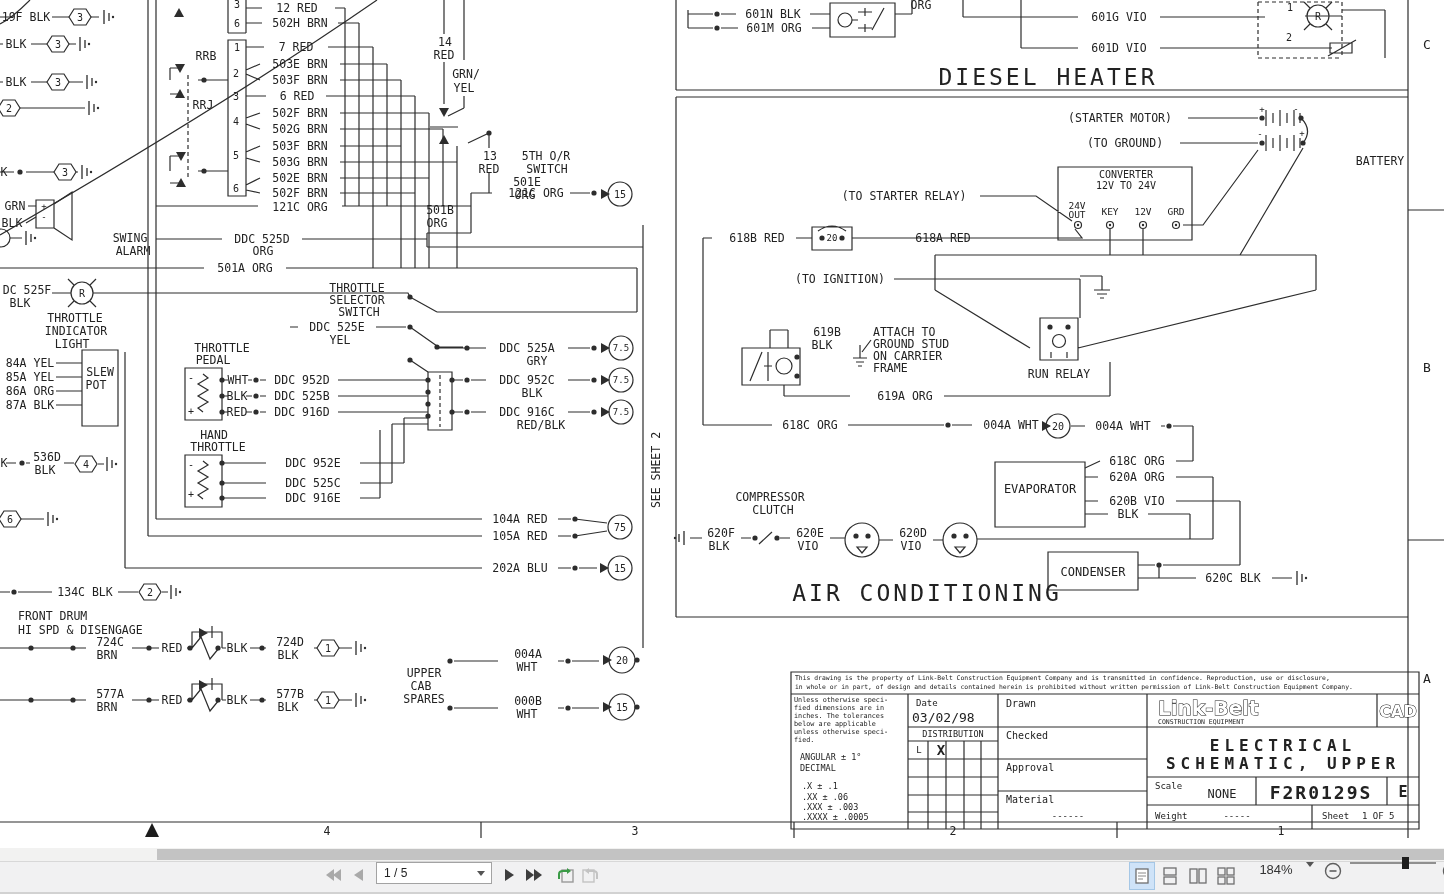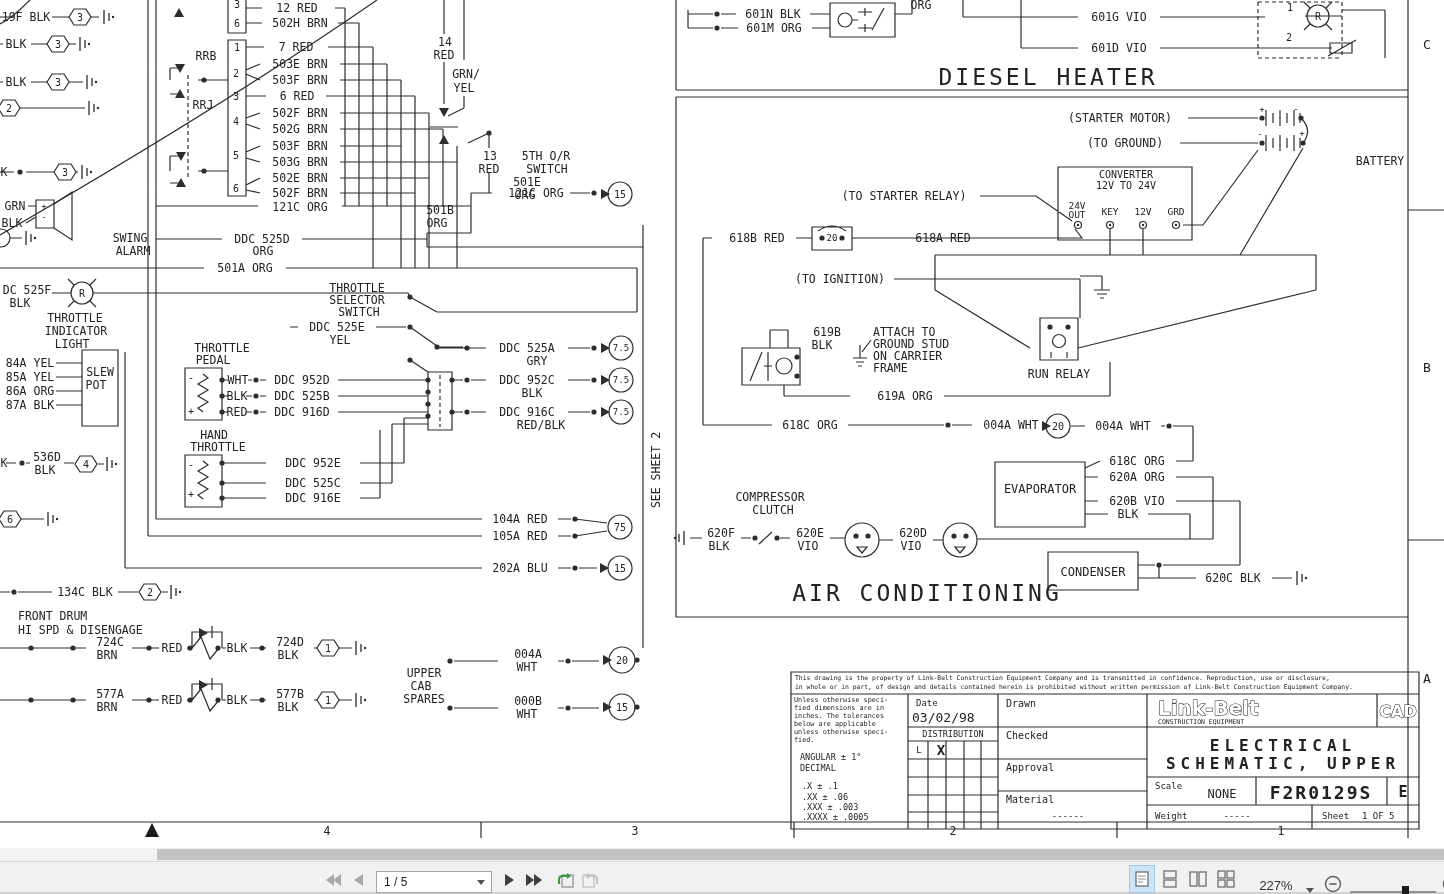--- a/index.html
+++ b/index.html
@@ -9,21 +9,21 @@
   svg text{font-family:"DejaVu Sans Mono", monospace;fill:#222;dominant-baseline:central;}
   svg .logo{fill:#ffffff;stroke:#161616;stroke-width:1;paint-order:stroke;
             font-family:"DejaVu Sans", sans-serif;}
   
   #hscroll{position:absolute;left:0;top:848px;width:1444px;height:13px;background:#f2f2f1;}
   #hthumb{position:absolute;left:157px;top:1px;width:1287px;height:11px;background:#c3c3c3;}
   
   #toolbar{position:absolute;left:0;top:861px;width:1444px;height:33px;background:#f1f1f2;
            border-top:1px solid #d8d8d8;border-bottom:2px solid #d2d2d2;box-sizing:border-box;
            font-family:"Liberation Sans", sans-serif;}
-  .tb{position:absolute;top:0;height:31px;display:flex;align-items:flex-end;}
+  .tb{position:absolute;top:0;height:31px;display:flex;align-items:flex-start;}
   .tbtn{display:flex;align-items:center;justify-content:center;width:22px;height:24px;border:1px solid transparent;}
   .pagebox{display:flex;align-items:center;background:#fff;border:1px solid #a3a3a3;height:20px;width:114px;margin:0 6px;}
   .pagebox input{border:none;outline:none;flex:1;font:12px "Liberation Sans",sans-serif;color:#222;padding:0 0 0 7px;background:transparent;width:80px;}
   .caret{width:0;height:0;border-left:4px solid transparent;border-right:4px solid transparent;border-top:5px solid #555;margin-right:6px;}
   .zoomlabel{font-size:13px;color:#333;margin:0 10px 0 16px;min-width:40px;text-align:center;}
   .laybtn{width:24px;height:26px;display:flex;align-items:center;justify-content:center;border:1px solid transparent;margin:0 1px;}
   .laybtn.active{background:#cfe3f8;border-color:#a5c7e6;}
   .slider-track{width:86px;height:2px;background:#8f8f8f;margin-left:8px;position:relative;}
   .slider-handle{position:absolute;left:52px;top:-5px;width:7px;height:12px;background:#1d1d1d;}
 </style>
@@ -642,21 +642,21 @@
           </svg>
       </div>
       <div class="laybtn">
         <svg width="18" height="18">
             <rect x="1" y="1" width="7" height="7" fill="none" stroke="#6f6f6f" stroke-width="1.3"></rect>
             <rect x="10" y="1" width="7" height="7" fill="none" stroke="#6f6f6f" stroke-width="1.3"></rect>
             <rect x="1" y="10" width="7" height="7" fill="none" stroke="#6f6f6f" stroke-width="1.3"></rect>
             <rect x="10" y="10" width="7" height="7" fill="none" stroke="#6f6f6f" stroke-width="1.3"></rect>
           </svg>
       </div>
-      <span class="zoomlabel">227%</span>
+      <span class="zoomlabel">184%</span>
       <span class="caret" style="margin:0 10px 0 0;"></span>
       <svg width="18" height="18">
         <circle cx="9" cy="9" r="7.5" fill="none" stroke="#5f5f5f" stroke-width="1.4"></circle>
         <path d="M5.5 9 H12.5" stroke="#5f5f5f" stroke-width="1.6"></path>
       </svg>
       <div class="slider-track">
         <div class="slider-handle"></div>
       </div>
       <svg width="10" height="18" style="margin-left:6px;">
         <circle cx="9" cy="9" r="7.5" fill="none" stroke="#5f5f5f" stroke-width="1.4"></circle>

